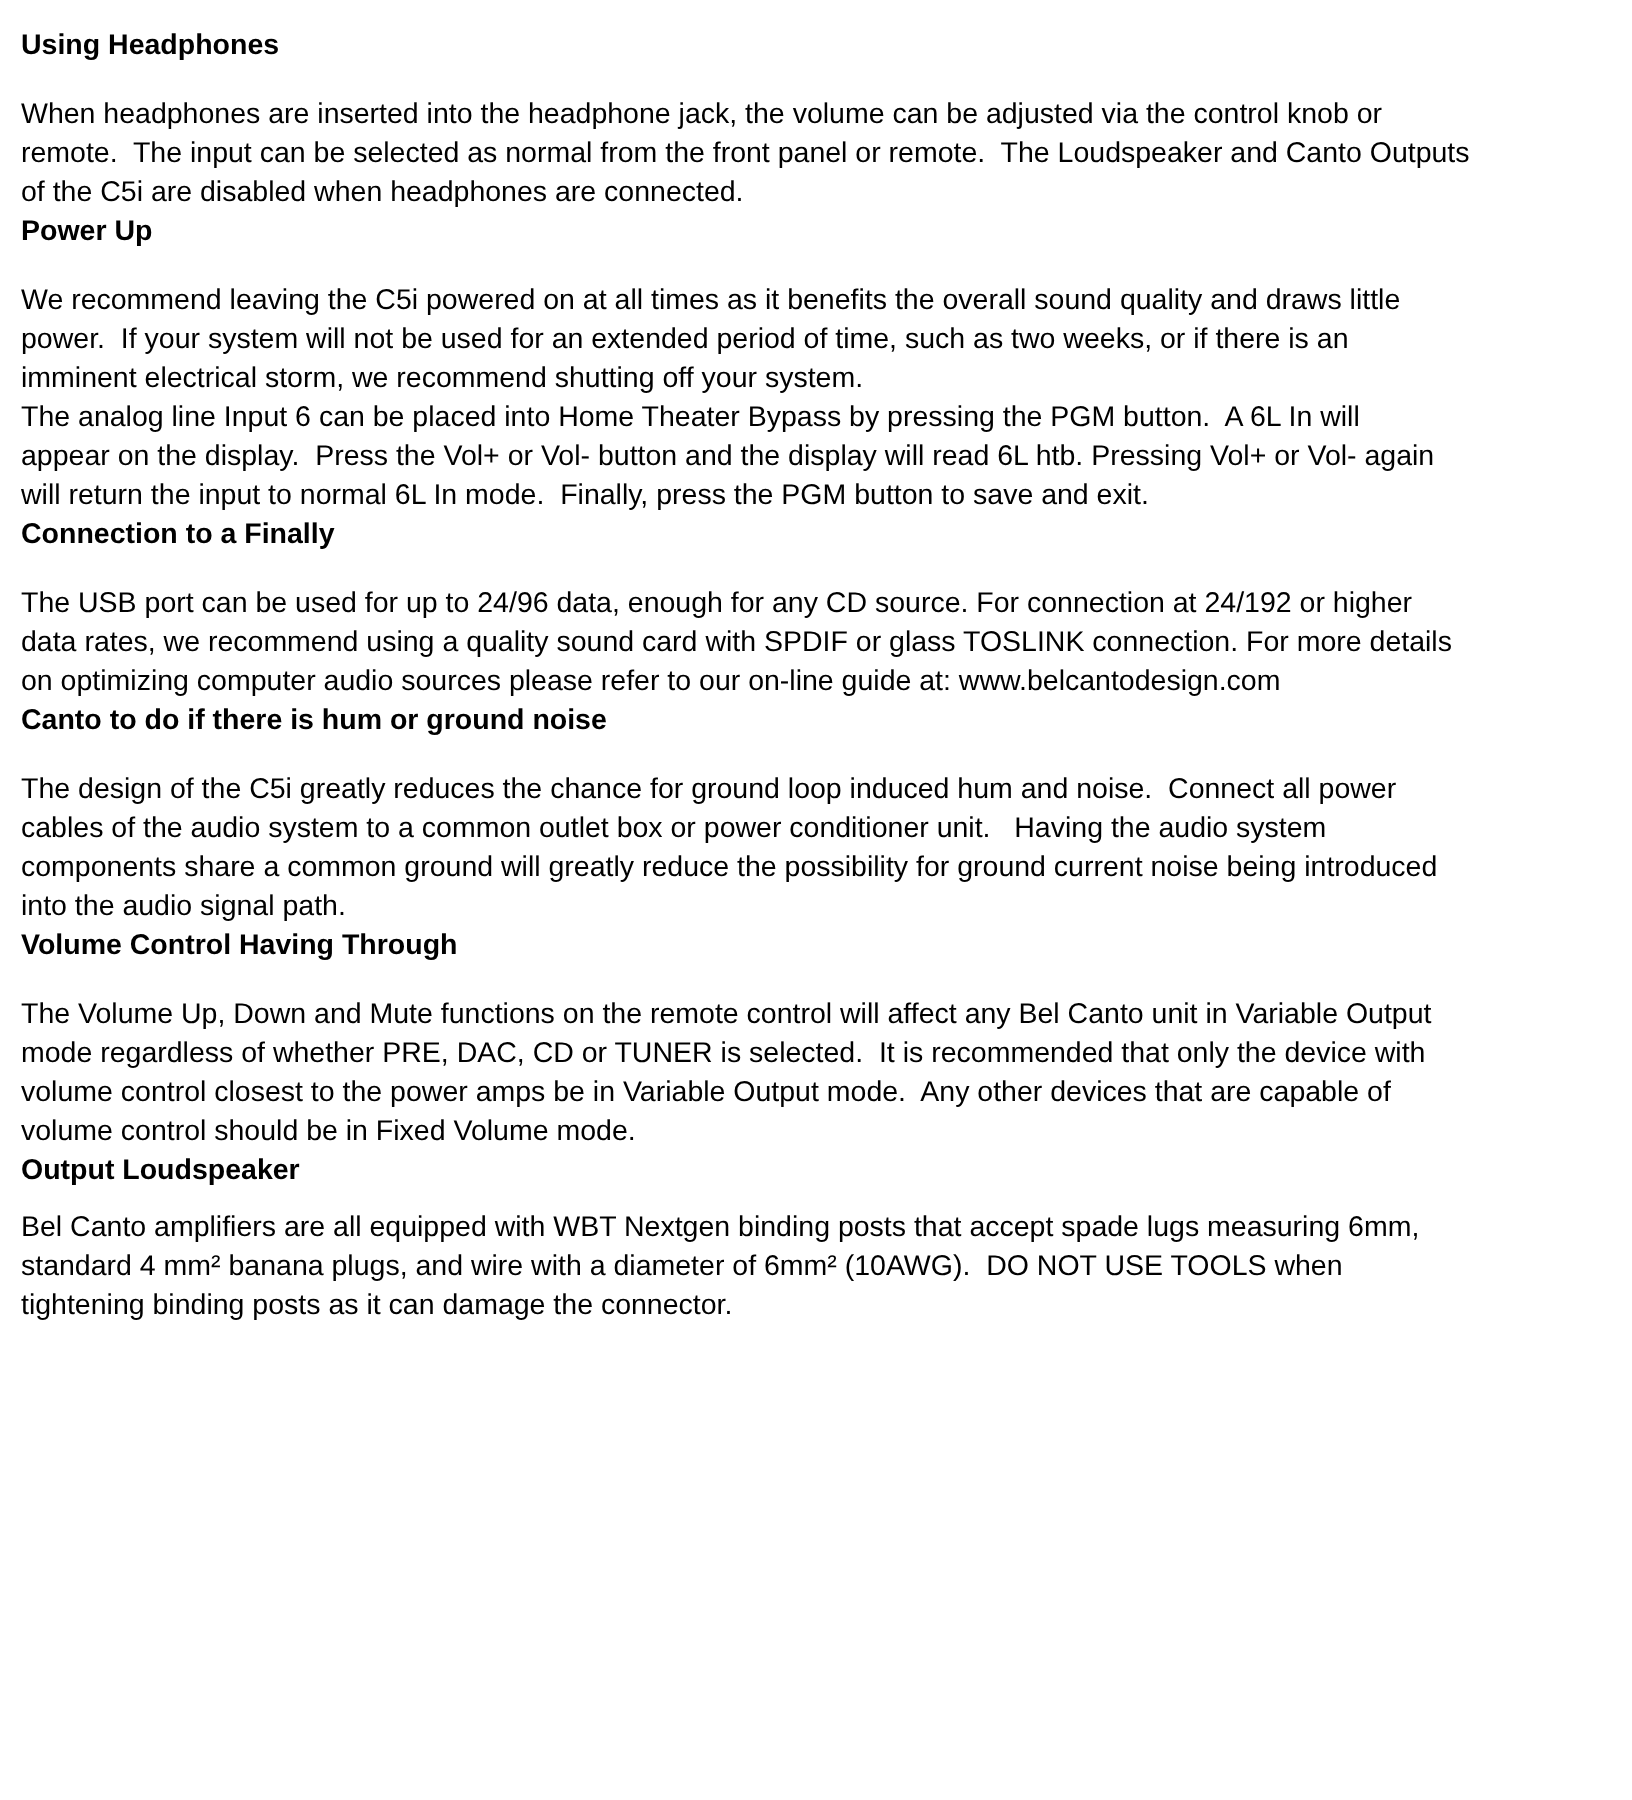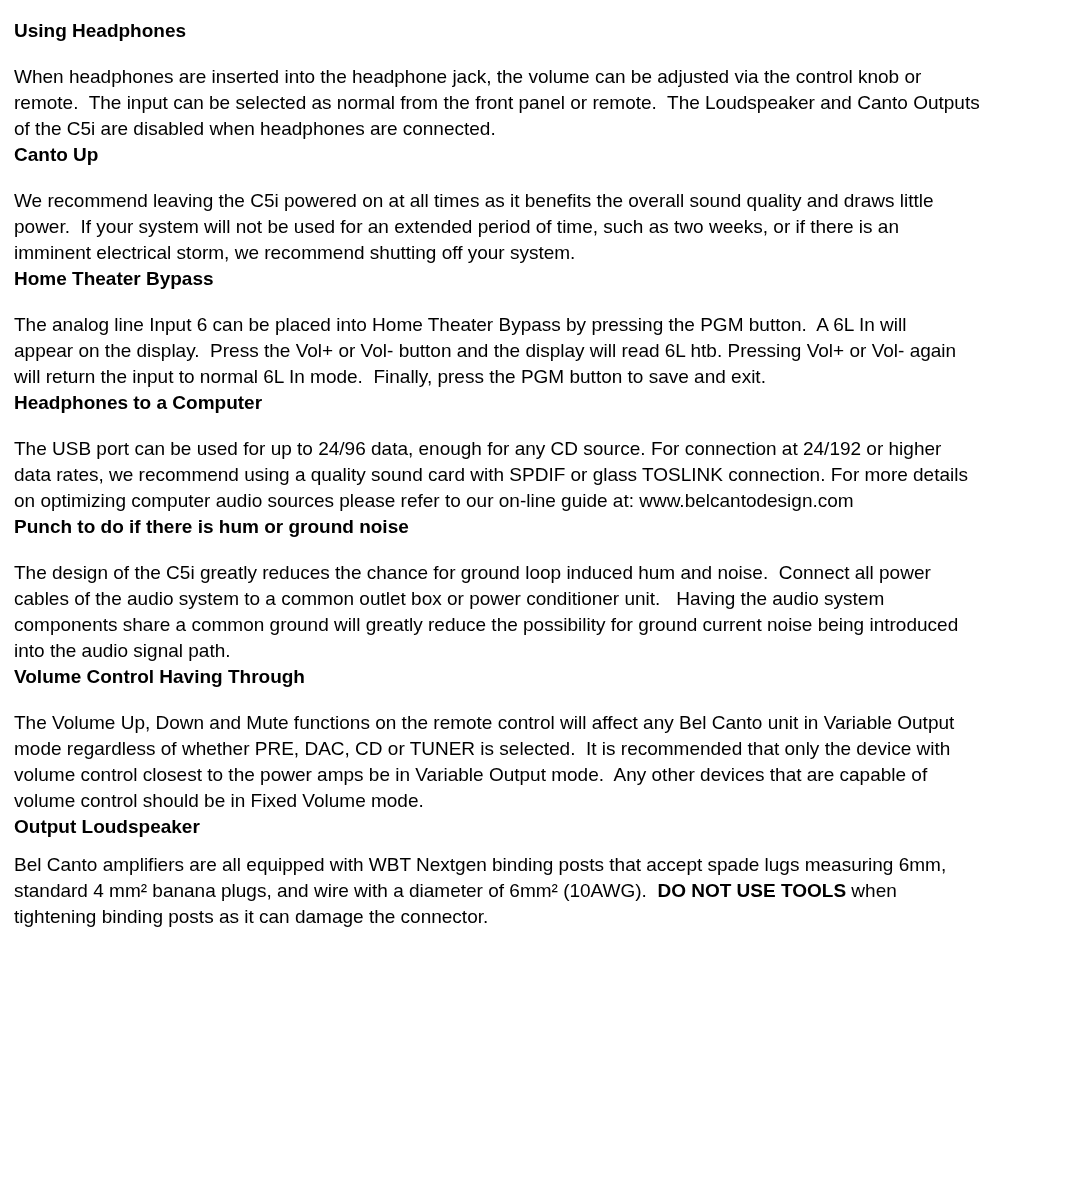--- a/index.html
+++ b/index.html
@@ -37,58 +37,57 @@
     margin-bottom: 37px;
     margin-top: 12px;
   }
   section.tight h2.section-heading {
     margin-bottom: 12px;
   }
   p.section-paragraph:last-child {
     margin-bottom: 0;
   }
   .bold-inline {
-    font-weight: bold;
+    font-weight: normal;
   }
 </style>
 </head>
 <body>
 
 <main class="doc-page">
 
   <section>
     <h2 class="section-heading">Using Headphones</h2>
     <p class="section-paragraph">When headphones are inserted into the headphone jack, the volume can be adjusted via the control knob or
 remote.  The input can be selected as normal from the front panel or remote.  The Loudspeaker and Canto Outputs
 of the C5i are disabled when headphones are connected.</p>
   </section>
 
   <section>
-    <h2 class="section-heading">Canto Up</h2>
+    <h2 class="section-heading">Power Up</h2>
     <p class="section-paragraph">We recommend leaving the C5i powered on at all times as it benefits the overall sound quality and draws little
 power.  If your system will not be used for an extended period of time, such as two weeks, or if there is an
 imminent electrical storm, we recommend shutting off your system.</p>
   </section>
 
   <section>
-    <h2 class="section-heading">Home Theater Bypass</h2>
     <p class="section-paragraph">The analog line Input 6 can be placed into Home Theater Bypass by pressing the PGM button.  A 6L In will
 appear on the display.  Press the Vol+ or Vol- button and the display will read 6L htb. Pressing Vol+ or Vol- again
 will return the input to normal 6L In mode.  Finally, press the PGM button to save and exit.</p>
   </section>
 
   <section>
-    <h2 class="section-heading">Headphones to a Computer</h2>
+    <h2 class="section-heading">Connection to a Finally</h2>
     <p class="section-paragraph">The USB port can be used for up to 24/96 data, enough for any CD source. For connection at 24/192 or higher
 data rates, we recommend using a quality sound card with SPDIF or glass TOSLINK connection. For more details
 on optimizing computer audio sources please refer to our on-line guide at: www.belcantodesign.com</p>
   </section>
 
   <section>
-    <h2 class="section-heading">Punch to do if there is hum or ground noise</h2>
+    <h2 class="section-heading">Canto to do if there is hum or ground noise</h2>
     <p class="section-paragraph">The design of the C5i greatly reduces the chance for ground loop induced hum and noise.  Connect all power
 cables of the audio system to a common outlet box or power conditioner unit.   Having the audio system
 components share a common ground will greatly reduce the possibility for ground current noise being introduced
 into the audio signal path.</p>
   </section>
 
   <section>
     <h2 class="section-heading">Volume Control Having Through</h2>
     <p class="section-paragraph tight-bottom">The Volume Up, Down and Mute functions on the remote control will affect any Bel Canto unit in Variable Output
 mode regardless of whether PRE, DAC, CD or TUNER is selected.  It is recommended that only the device with

